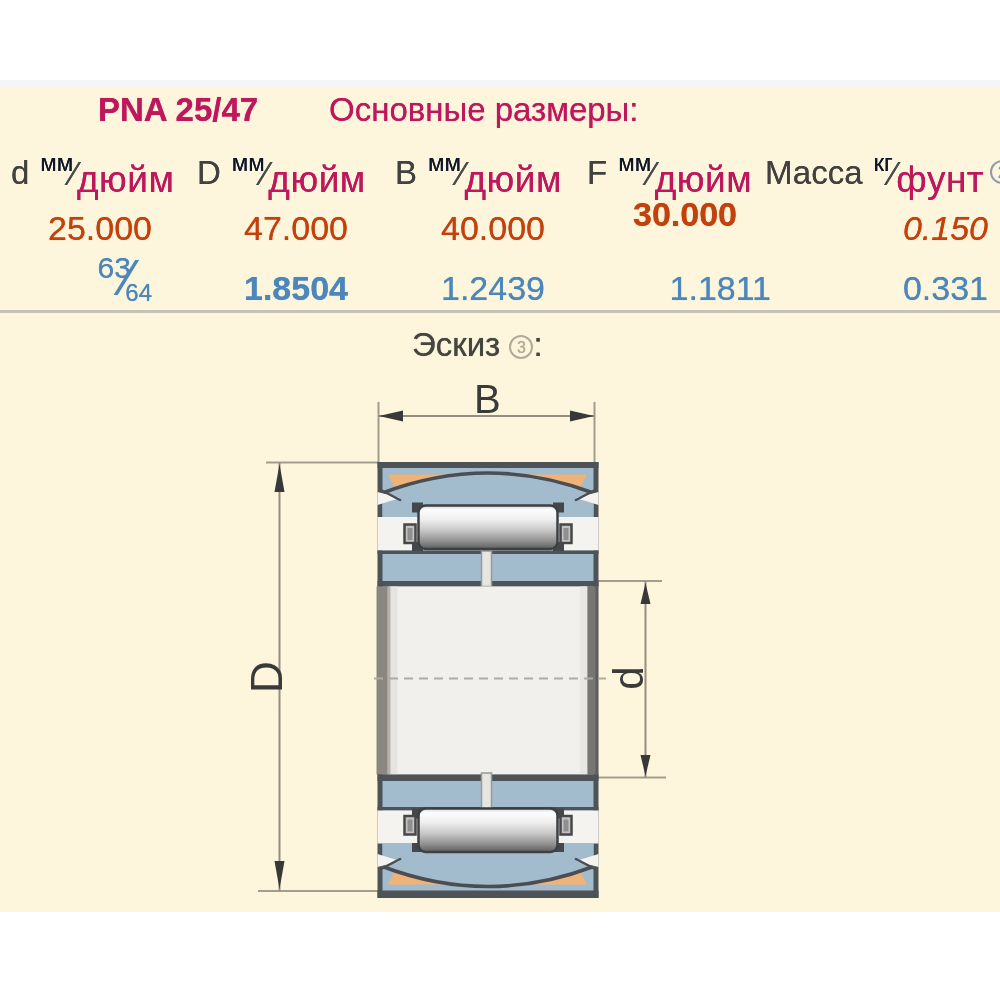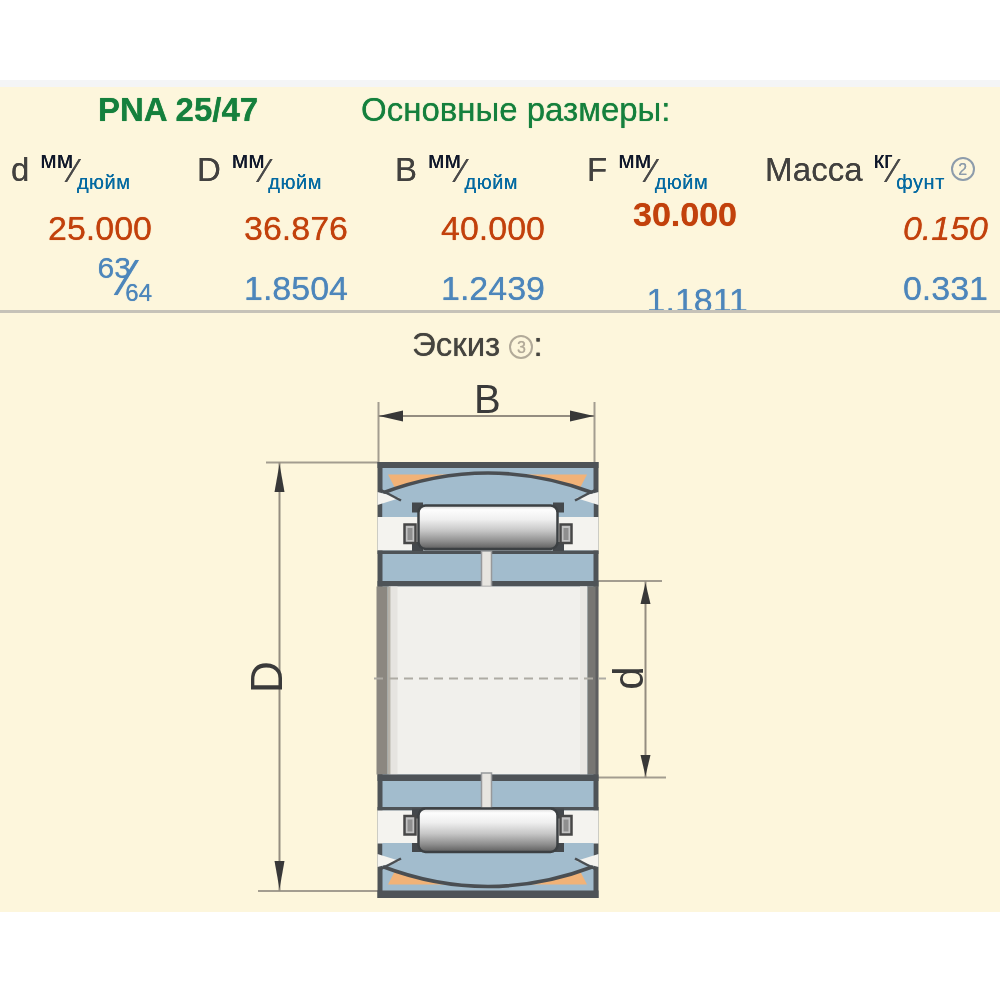--- a/index.html
+++ b/index.html
@@ -1,68 +1,68 @@
 <!DOCTYPE html>
 <html><head>
 <meta charset="utf-8">
 <style>
   html,body{margin:0;padding:0;}
   body{width:1000px;height:1000px;position:relative;background:#ffffff;
        font-family:"Liberation Sans", sans-serif;overflow:hidden;}
   .abs{position:absolute;}
-  .tt{font-size:33px;color:#15803d;line-height:1;text-shadow:0 0 0.7px currentColor;}
+  .tt{font-size:33px;color:#be185d;line-height:1;text-shadow:0 0 0.7px currentColor;}
   .hdr{font-size:33px;color:#42413f;white-space:nowrap;line-height:1;text-shadow:0 0 0.6px currentColor;}
   .hdr .sp{display:inline-block;width:11px;}
   .hdr .sp2{display:inline-block;width:6px;}
   .hm{font-size:24px;color:#0f172a;position:relative;top:-13px;}
   .hs{font-size:33px;color:#4a4a4a;position:relative;top:1px;margin-left:-2px;margin-right:-2px;line-height:0;}
-  .hd{font-size:20px;color:#0369a1;position:relative;top:8px;letter-spacing:0.5px;margin-left:2px;}
+  .hd{font-size:37px;color:#be185d;position:relative;top:8px;letter-spacing:0.5px;margin-left:2px;}
   .cd{display:inline-block;box-sizing:border-box;width:24px;height:24px;border-radius:50%;
       text-align:center;position:relative;top:-6px;font-size:16px;line-height:21px;}
   .num{font-size:34px;color:#c2410c;text-align:right;white-space:nowrap;line-height:1;text-shadow:0 0 0.7px currentColor;}
   .numb{font-size:34px;color:#4d86bb;text-align:right;white-space:nowrap;line-height:1;text-shadow:0 0 0.7px currentColor;}
 </style>
 </head>
 <body>
 
 <div class="abs" style="left:0;top:80px;width:1000px;height:7px;background:#f4f5f6;"></div>
 
 <div class="abs" style="left:0;top:87px;width:1000px;height:825px;background:#fdf6dc;"></div>
 
 <div class="abs tt" style="left:98px;top:93px;font-weight:bold;">PNA 25/47</div>
 
-<div class="abs tt" style="left:329px;top:93px;margin-left:32px;">Основные размеры:</div>
+<div class="abs tt" style="left:329px;top:93px;">Основные размеры:</div>
 
 <div class="abs hdr" style="left:11px;top:153px;">d<span class="sp"></span><span class="hm">мм</span><span class="hs">⁄</span><span class="hd">дюйм</span></div>
 
 <div class="abs hdr" style="left:197px;top:153px;">D<span class="sp"></span><span class="hm">мм</span><span class="hs">⁄</span><span class="hd">дюйм</span></div>
 
 <div class="abs hdr" style="left:395px;top:153px;">B<span class="sp"></span><span class="hm">мм</span><span class="hs">⁄</span><span class="hd">дюйм</span></div>
 
 <div class="abs hdr" style="left:587px;top:153px;">F<span class="sp"></span><span class="hm">мм</span><span class="hs">⁄</span><span class="hd">дюйм</span></div>
 
 <div class="abs hdr" style="left:765px;top:153px;">Масса<span class="sp"></span><span class="hm">кг</span><span class="hs">⁄</span><span class="hd">фунт</span><span class="sp2"></span><span class="cd" style="border:2px solid #8d9cab;color:#8d9cab;">2</span></div>
 
 <div class="abs num" style="left:0px;top:211px;width:152px;">25.000</div>
 
-<div class="abs num" style="left:196px;top:211px;width:152px;">36.876</div>
+<div class="abs num" style="left:196px;top:211px;width:152px;">47.000</div>
 
 <div class="abs num" style="left:393px;top:211px;width:152px;">40.000</div>
 
 <div class="abs num" style="left:585px;top:197px;width:152px;font-weight:bold;">30.000</div>
 
 <div class="abs num" style="left:836px;top:211px;width:152px;font-style:italic;">0.150</div>
 
 <div class="abs numb" style="left:0px;top:271px;width:152px;"><span style="font-size:30px;position:relative;top:-22px;">63</span><span style="font-size:50px;position:relative;top:-5px;margin-left:-7px;margin-right:-7px;line-height:0;">⁄</span><span style="font-size:24px;position:relative;top:1px;">64</span></div>
 
-<div class="abs numb" style="left:196px;top:271px;width:152px;">1.8504</div>
+<div class="abs numb" style="left:196px;top:271px;width:152px;font-weight:bold;">1.8504</div>
 
 <div class="abs numb" style="left:393px;top:271px;width:152px;">1.2439</div>
 
-<div class="abs numb" style="left:596px;top:271px;width:152px;margin-top:12px;">1.1811</div>
+<div class="abs numb" style="left:619px;top:271px;width:152px;">1.1811</div>
 
 <div class="abs numb" style="left:836px;top:271px;width:152px;">0.331</div>
 
 <div class="abs" style="left:0;top:310px;width:1000px;height:3px;background:#c6c2b8;"></div>
 
 <div class="abs" style="left:412px;top:328px;font-size:33px;color:#45443f;line-height:1;text-shadow:0 0 0.7px currentColor;">Эскиз <span class="cd" style="border:2px solid #b2aa99;color:#b2aa99;top:-3px;">3</span>:</div>
 
 <svg class="abs" style="left:0;top:0;" width="1000" height="1000" viewBox="0 0 1000 1000">
   <defs>
     <linearGradient id="roll" x1="0" y1="0" x2="0" y2="1">

